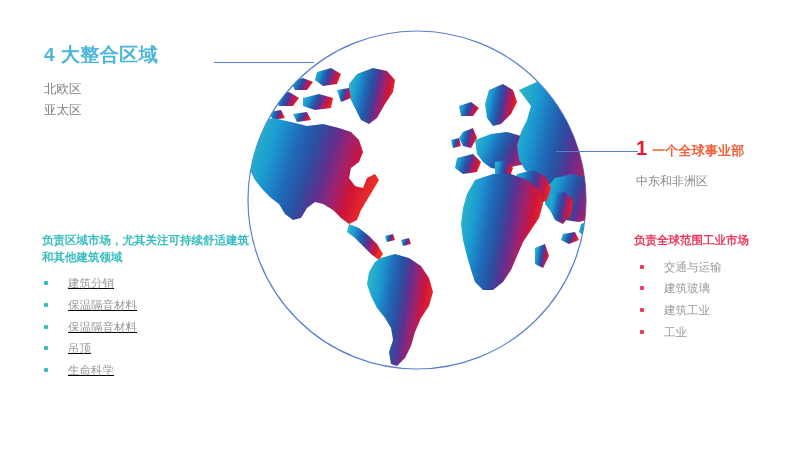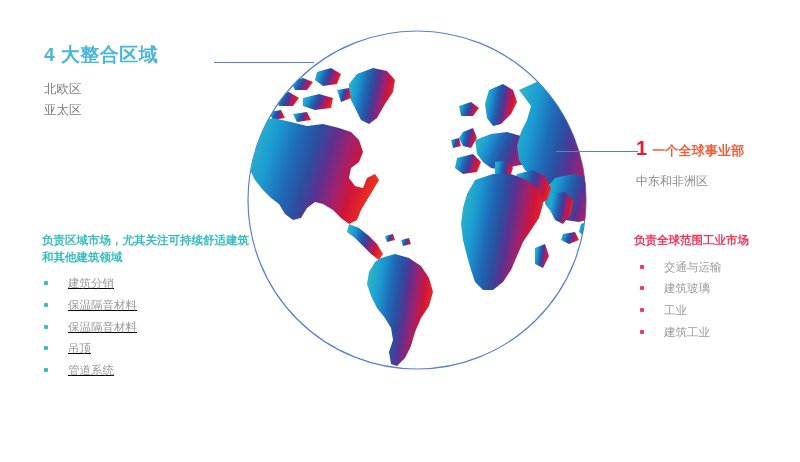--- a/index.html
+++ b/index.html
@@ -312,35 +312,35 @@
     <div class="region-line region-gap">亚太区</div>
   </div>
 
   <div id="left-bottom">
     <div id="left-bottom-head">负责区域市场，尤其关注可持续舒适建筑和其他建筑领域</div>
     <ul id="left-bottom-list">
       <li><span class="bullet"></span><span>建筑分销</span></li>
       <li><span class="bullet"></span><span>保温隔音材料</span></li>
       <li><span class="bullet"></span><span>保温隔音材料</span></li>
       <li><span class="bullet"></span><span>吊顶</span></li>
-      <li><span class="bullet"></span><span>管道系统</span></li>
+      <li><span class="bullet"></span><span>生命科学</span></li>
     </ul>
   </div>
 
   <div id="right-top">
     <div id="right-title-row">
       <span id="right-number">1</span>
       <span id="right-title">一个全球事业部</span>
     </div>
     <div id="right-sub">中东和非洲区</div>
   </div>
 
   <div id="right-bottom">
     <div id="right-bottom-head">负责全球范围工业市场</div>
     <ul id="right-bottom-list">
       <li><span class="bullet"></span><span>交通与运输</span></li>
       <li><span class="bullet"></span><span>建筑玻璃</span></li>
+      <li><span class="bullet"></span><span>建筑工业</span></li>
       <li><span class="bullet"></span><span>工业</span></li>
-      <li><span class="bullet"></span><span>建筑工业</span></li>
     </ul>
   </div>
 
 </div>
 
 </body></html>

